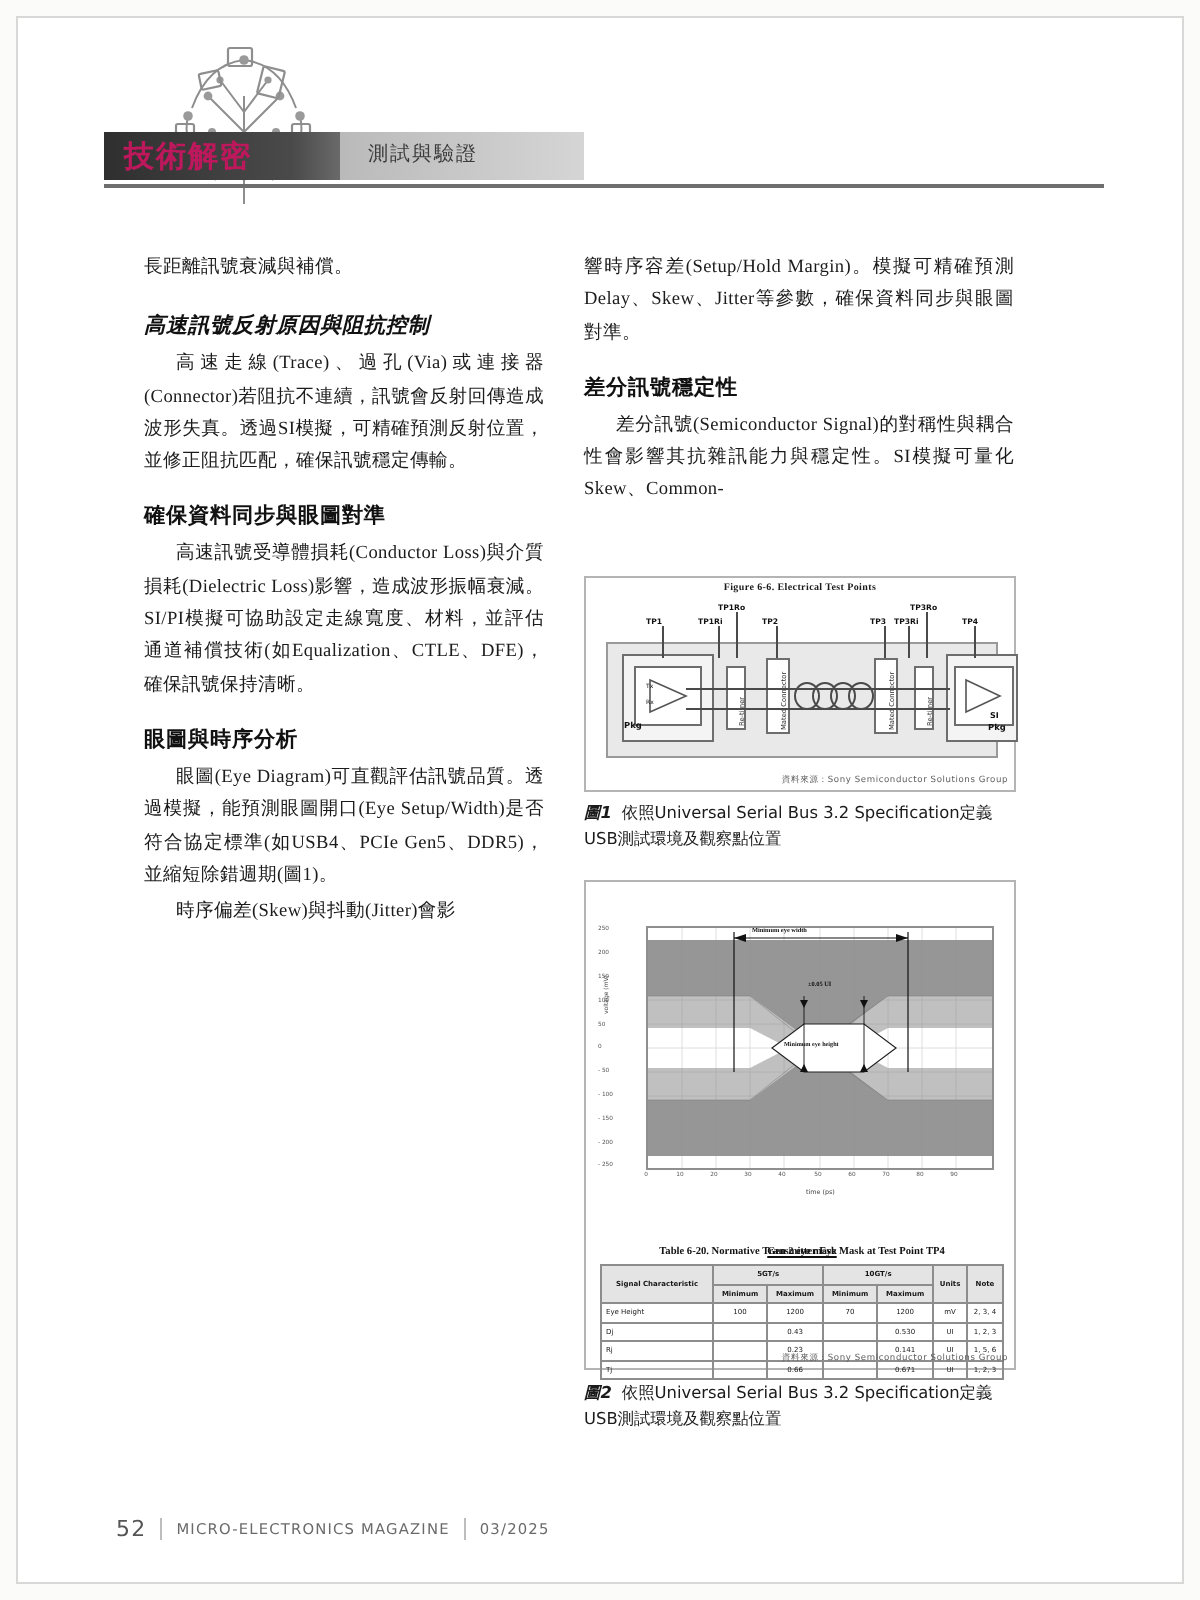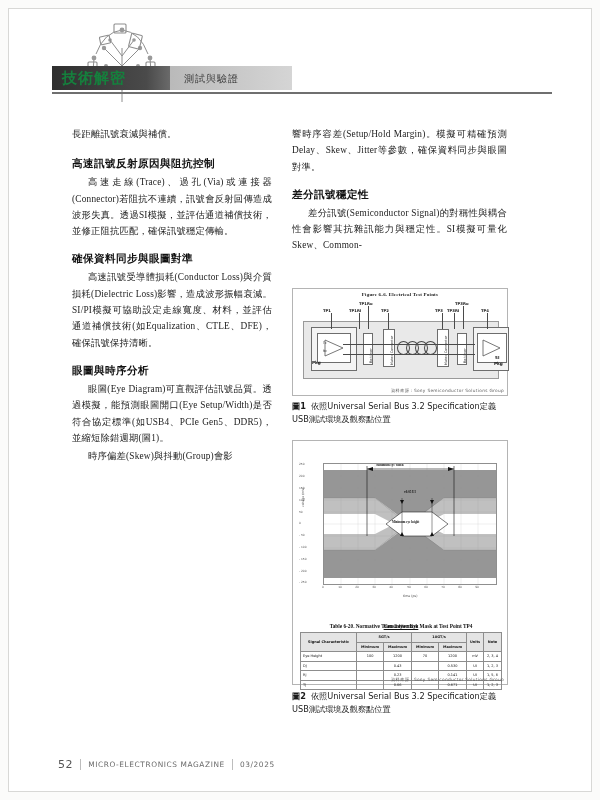--- a/index.html
+++ b/index.html
@@ -33,45 +33,45 @@
   .banner{
     position:absolute;left:0px;top:48px;width:240px;height:24px;
     background:linear-gradient(to right,#9a9a9a 0%,#bdbdbd 55%,#d5d5d5 100%);
   }
   .banner-dark{
     position:absolute;left:0px;top:48px;width:118px;height:24px;
     background:linear-gradient(to right,#2f2f2f 0%,#4a4a4a 80%,#6a6a6a 100%);
   }
   .banner-title{
     position:absolute;left:10px;top:49px;width:120px;height:22px;
-    color:#15803d;font-size:15px;font-weight:bold;letter-spacing:1px;
+    color:#be185d;font-size:15px;font-weight:bold;letter-spacing:1px;
     font-family:"DejaVu Sans", sans-serif;line-height:22px;
   }
   .banner-sub{
     position:absolute;left:132px;top:51px;
     color:#3b3b3b;font-size:10px;letter-spacing:1px;
-    font-family:Liberation Serif, serif;line-height:20px;
+    font-family:Liberation Mono, monospace;line-height:20px;
   }
 
   
   .col{
     position:absolute;top:126px;width:200px;
     font-size:9.3px;line-height:16.3px;text-align:justify;
   }
   .col-left{left:72px;}
   .col-right{left:292px;width:215px;}
 
   .para{margin:0 0 2px 0;text-indent:16px;letter-spacing:.2px;}
   .para.no-indent{text-indent:0;}
   .sec-head{
     font-family:"DejaVu Sans", sans-serif;
     font-size:10.6px;font-weight:bold;letter-spacing:.4px;
     margin:12px 0 3px 0;line-height:15px;color:#111;
   }
-  .sec-head.first{margin-top:14px;}
+  .sec-head.first{margin-top:14px;font-style:italic;}
 
   
   .figure-box{
     position:absolute;border:1px solid #b4b4b4;background:#fff;
     box-sizing:border-box;
   }
   .fig1{left:292px;top:288px;width:216px;height:108px;}
   .fig2{left:292px;top:440px;width:216px;height:245px;}
 
   .fig-title{
@@ -85,21 +85,21 @@
     letter-spacing:.3px;white-space:nowrap;
   }
 
   .fig-cap{
     position:absolute;left:292px;width:216px;
     font-family:"DejaVu Sans", sans-serif;font-size:8.2px;line-height:13px;
     color:#1b1b1b;
   }
   .cap1{top:400px;}
   .cap2{top:690px;}
-  .fig-cap .cap-num{font-weight:bold;margin-right:5px;}
+  .fig-cap .cap-num{font-weight:bold;margin-right:5px;font-style:italic;}
   .fig-cap .cap-txt{display:inline;}
 
   
   .diagram{position:absolute;left:4px;top:14px;width:208px;height:84px;}
   .dg-plate{
     position:absolute;left:6px;top:18px;width:196px;height:58px;
     background:#e9e9e9;border:1px solid #9a9a9a;box-sizing:border-box;
   }
   .dg-box{
     position:absolute;border:1px solid #6d6d6d;background:#f4f4f4;
@@ -224,26 +224,26 @@
     <div class="banner"></div>
     <div class="banner-dark"></div>
     <div class="banner-title">技術解密</div>
     <div class="banner-sub">測試與驗證</div>
     <div class="header-rule"></div>
   </div>
 
   <div class="col col-left">
     <p class="para no-indent">長距離訊號衰減與補償。</p>
     <div class="sec-head first">高速訊號反射原因與阻抗控制</div>
-    <p class="para">高速走線(Trace)、過孔(Via)或連接器(Connector)若阻抗不連續，訊號會反射回傳造成波形失真。透過SI模擬，並評估通道補償技術，並修正阻抗匹配，確保訊號穩定傳輸。</p>
+    <p class="para">高速走線(Trace)、過孔(Via)或連接器(Connector)若阻抗不連續，訊號會反射回傳造成波形失真。透過SI模擬，可精確預測反射位置，並修正阻抗匹配，確保訊號穩定傳輸。</p>
     <div class="sec-head">確保資料同步與眼圖對準</div>
     <p class="para">高速訊號受導體損耗(Conductor Loss)與介質損耗(Dielectric Loss)影響，造成波形振幅衰減。SI/PI模擬可協助設定走線寬度、材料，並評估通道補償技術(如Equalization、CTLE、DFE)，確保訊號保持清晰。</p>
     <div class="sec-head">眼圖與時序分析</div>
     <p class="para">眼圖(Eye Diagram)可直觀評估訊號品質。透過模擬，能預測眼圖開口(Eye Setup/Width)是否符合協定標準(如USB4、PCIe Gen5、DDR5)，並縮短除錯週期(圖1)。</p>
-    <p class="para">時序偏差(Skew)與抖動(Group)會影</p>
+    <p class="para">時序偏差(Skew)與抖動(Jitter)會影</p>
   </div>
 
   <div class="col col-right">
     <p class="para no-indent">響時序容差(Setup/Hold Margin)。模擬可精確預測Delay、Skew、Jitter等參數，確保資料同步與眼圖對準。</p>
     <div class="sec-head">差分訊號穩定性</div>
     <p class="para">差分訊號(Semiconductor Signal)的對稱性與耦合性會影響其抗雜訊能力與穩定性。SI模擬可量化Skew、Common-</p>
   </div>
 
   <div class="figure-box fig1">
     <div class="fig-title">Figure 6-6.  Electrical Test Points</div>

